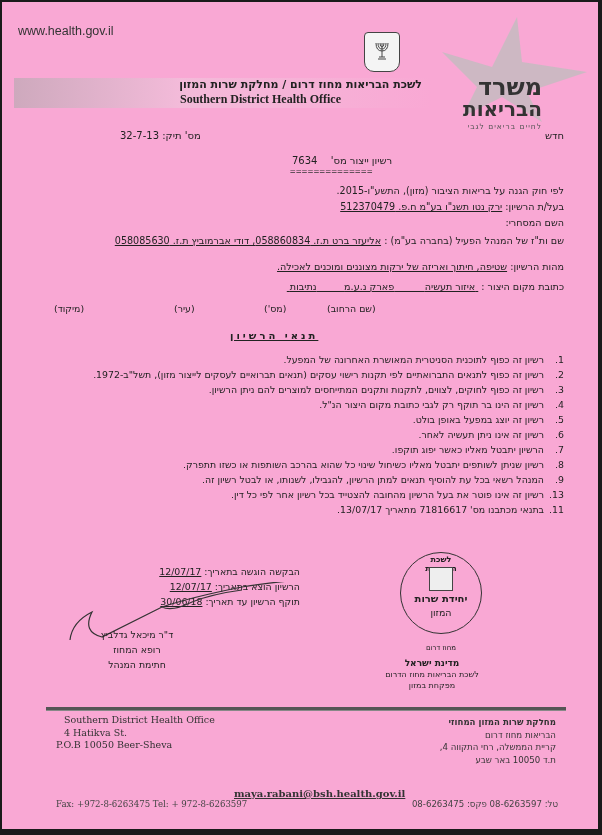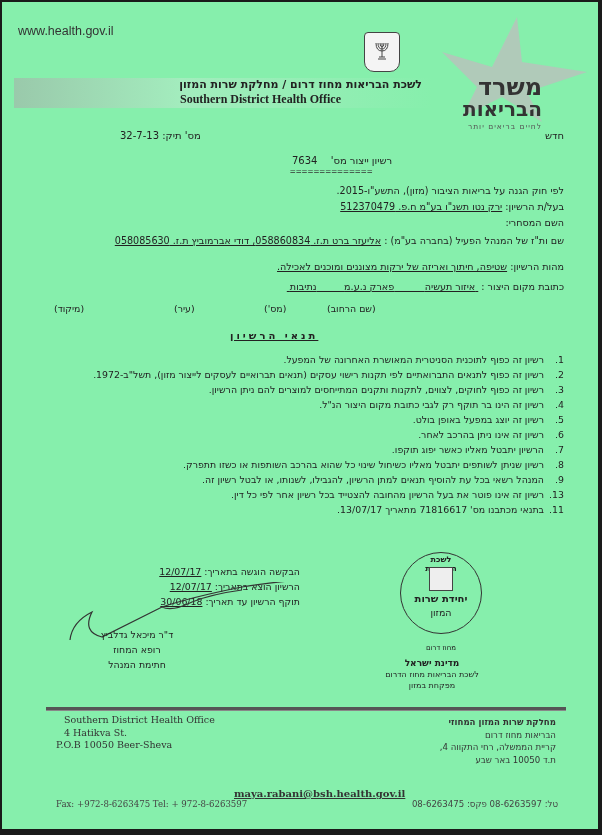--- a/index.html
+++ b/index.html
@@ -1,17 +1,17 @@
 <!DOCTYPE html>
 <html><head>
 <meta charset="utf-8">
 <style>
   html, body { margin:0; padding:0; }
   body { width:602px; height:835px; background:#1a1a1a; position:relative; overflow:hidden; font-family:"DejaVu Sans", sans-serif; color:#222; }
-  .page { position:absolute; left:2px; top:2px; width:596px; height:827px; background:#86efac; overflow:hidden; }
+  .page { position:absolute; left:2px; top:2px; width:596px; height:827px; background:#f9a8d4; overflow:hidden; }
   .abs { position:absolute; }
   .rtl { direction:rtl; unicode-bidi:plaintext; }
   .site-url { left:16px; top:22px; font-size:12.5px; color:#333; font-family:"Liberation Sans", sans-serif; }
   .star { left:420px; top:10px; width:170px; height:110px; }
   .emblem { left:362px; top:30px; width:34px; height:38px; border:1.5px solid #444; border-radius:4px 4px 10px 10px; background:#f4f4f4; }
   .emblem-menorah { left:9px; top:6px; width:16px; height:22px; }
   .ministry-logo { left:420px; top:74px; width:120px; text-align:right; }
   .ministry-logo .l1 { font-size:24px; font-weight:bold; line-height:22px; color:#333; }
   .ministry-logo .l2 { font-size:20px; font-weight:bold; line-height:22px; color:#333; }
   .ministry-logo .l3 { font-size:7.5px; color:#555; margin-top:2px; letter-spacing:1px; }
@@ -64,21 +64,21 @@
 
   <div class="abs emblem">
     <svg class="abs emblem-menorah" viewBox="0 0 16 22">
       <path d="M8 4 V18 M2 4 Q2 12 8 12 Q14 12 14 4 M4 4 Q4 10 8 10 Q12 10 12 4 M6 4 Q6 8 8 8 Q10 8 10 4 M5 18 H11 M4 20 H12" stroke="#444" fill="none" stroke-width="1"></path>
     </svg>
   </div>
 
   <div class="abs ministry-logo rtl">
     <div class="l1">משרד</div>
     <div class="l2">הבריאות</div>
-    <div class="l3">לחיים בריאים יותר</div>
+    <div class="l3">לחיים בריאים לגבי</div>
   </div>
 
   <div class="abs grey-band"></div>
   <div class="abs header-he rtl">לשכת הבריאות מחוז דרום / מחלקת שרות המזון</div>
   <div class="abs header-en">Southern District Health Office</div>
 
   <div class="abs new-label rtl">חדש</div>
   <div class="abs file-no rtl">
     <span>מס' תיק:</span>
     <span>32-7-13</span>
@@ -140,21 +140,21 @@
     <li>
         <span class="n">4.</span>
         <span class="t">רשיון זה הינו בר תוקף רק לגבי כתובת מקום היצור הנ"ל.</span>
       </li>
     <li>
         <span class="n">5.</span>
         <span class="t">רשיון זה יוצג במפעל באופן בולט.</span>
       </li>
     <li>
         <span class="n">6.</span>
-        <span class="t">רשיון זה אינו ניתן בהרכב לאחר.</span>
+        <span class="t">רשיון זה אינו ניתן תעשיה לאחר.</span>
       </li>
     <li>
         <span class="n">7.</span>
         <span class="t">הרשיון יתבטל מאליו כאשר יפוג תוקפו.</span>
       </li>
     <li>
         <span class="n">8.</span>
         <span class="t">רשיון שניתן לשותפים יתבטל מאליו כשיחול שינוי כל שהוא בהרכב השותפות או כשזו תתפרק.</span>
       </li>
     <li>

